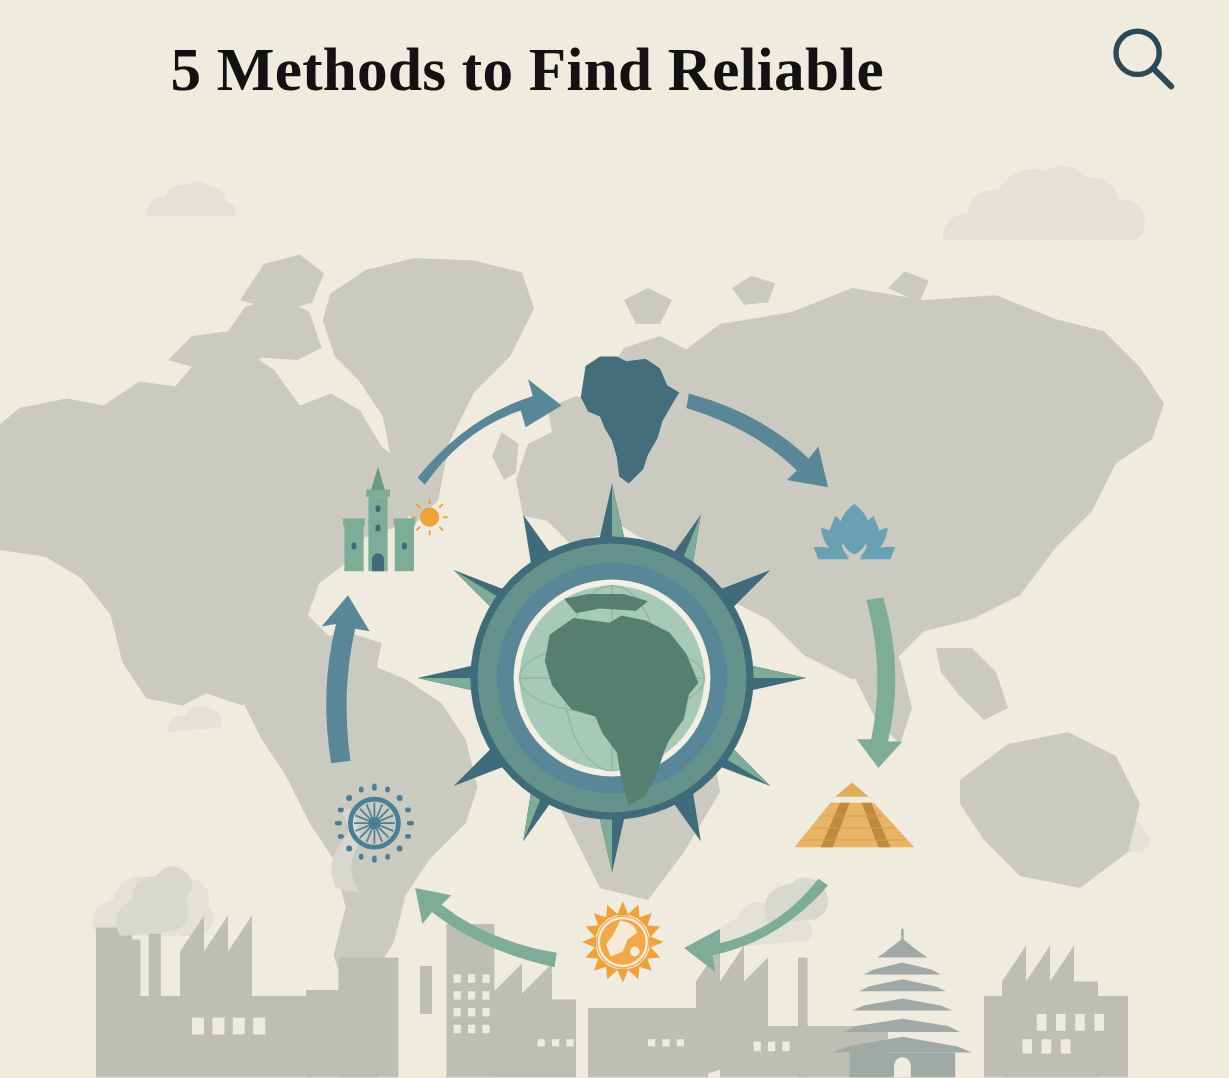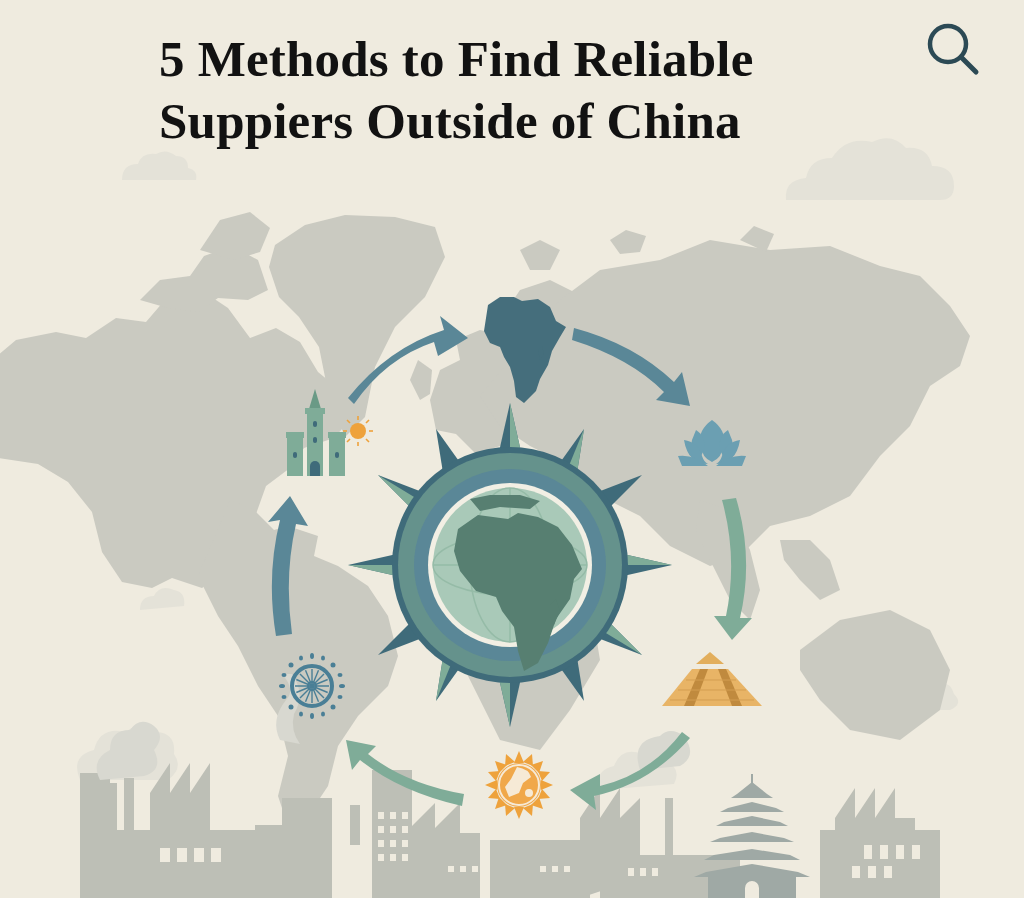--- a/index.html
+++ b/index.html
@@ -4,21 +4,21 @@
 <style>
   html, body { margin:0; padding:0; }
   body {
     width:1024px; height:898px; overflow:hidden;
     background:#efebdf;
     position:relative;
     font-family:"DejaVu Serif", serif;
   }
   .canvas { position:absolute; inset:0; }
   .title {
-    position:absolute; left:159px; top:28px; width:720px;
+    position:absolute; left:142px; top:28px; width:720px;
     font-family:"Liberation Serif", "DejaVu Serif", serif;
     font-weight:bold; font-size:51px; line-height:62px;
     color:#121212; letter-spacing:0.2px;
   }
   .title span { display:block; }
   .search-btn {
     position:absolute; left:920px; top:12px; width:74px; height:74px;
     cursor:pointer;
   }
   svg { display:block; }
@@ -319,21 +319,20 @@
         <ellipse cx="-28" cy="-11" rx="2.5" ry="2"></ellipse>
         <ellipse cx="28" cy="-11" rx="2.5" ry="2"></ellipse>
         <ellipse cx="-28" cy="11" rx="2.5" ry="2"></ellipse>
         <ellipse cx="28" cy="11" rx="2.5" ry="2"></ellipse>
       </g>
     </g>
   </svg>
 
   <h1 class="title" style="margin:0;">
     <span>5 Methods to Find Reliable</span>
-    <span>Suppiers Outside of China</span>
   </h1>
 
   <div class="search-btn">
     <svg width="74" height="74" viewBox="0 0 74 74">
       <circle cx="28" cy="32" r="18" fill="none" stroke="#2c4a55" stroke-width="4.5"></circle>
       <line x1="41" y1="45" x2="56" y2="60" stroke="#2c4a55" stroke-width="5" stroke-linecap="round"></line>
     </svg>
   </div>
 
 </div>

